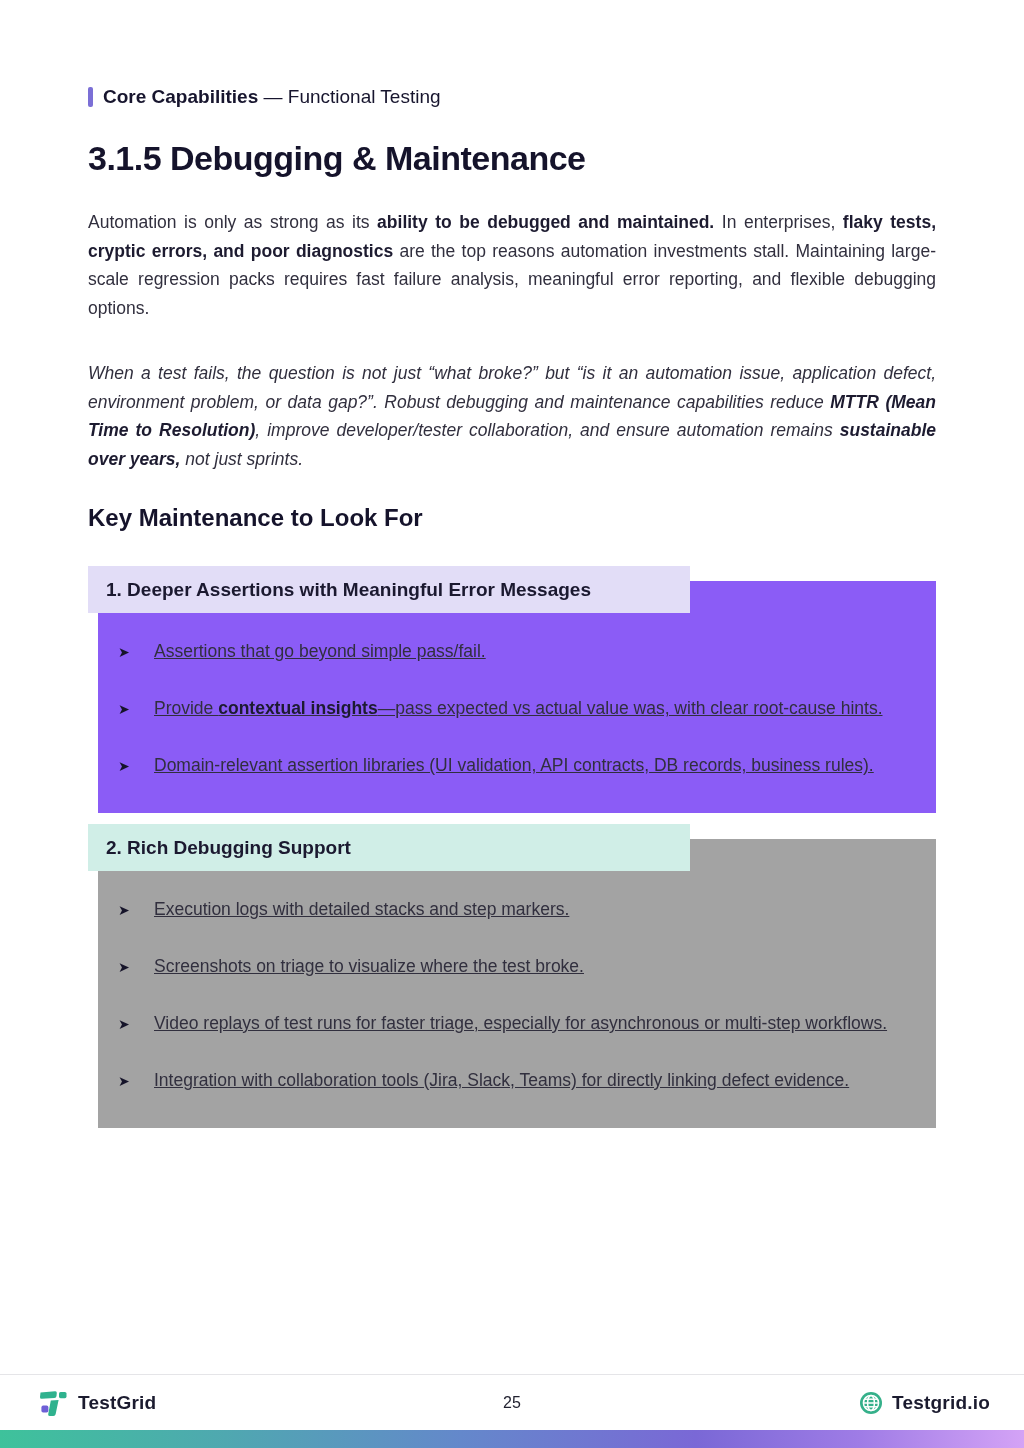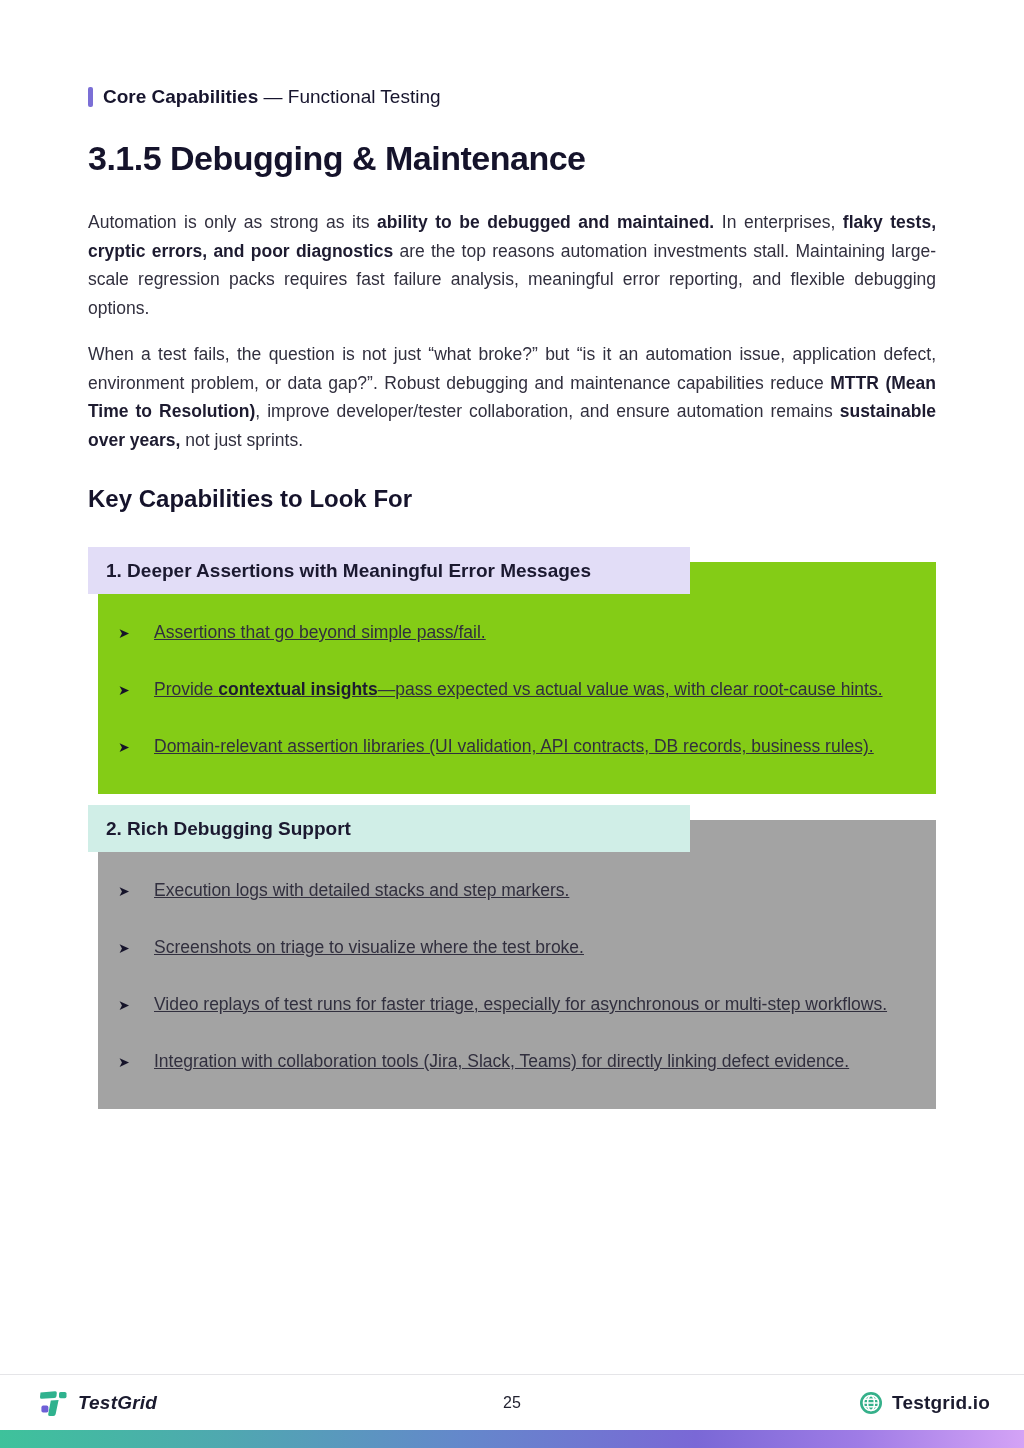--- a/index.html
+++ b/index.html
@@ -27,21 +27,21 @@
     margin:30px 0 0 0; font-size:24px; line-height:30px;
     font-weight:700; color:#15132b;
   }
 
   
   p.body-para {
     margin:30px 0 0 0; font-size:17.5px; line-height:28.5px;
     text-align:justify; color:#312f3e;
   }
   p.body-para b, .bullet-text b { color:#1d1b30; }
-  p.para-2 { margin-top:18px; }
+  p.para-2 { margin-top:37px;font-style:italic; }
 
   
   .callout {
     position:relative;
     margin:48px 0 0 10px;
     padding:56px 38px 32px 20px;
     box-sizing:border-box;
   }
   .callout-2 { margin-top:26px; }
   .callout-header {
@@ -63,21 +63,21 @@
   }
 
   
   .footer {
     position:absolute; left:0; right:0; bottom:18px; height:56px;
     border-top:1px solid #e5e5e8;
     display:flex; align-items:center; justify-content:space-between;
     padding:0 34px 0 38px; box-sizing:border-box;
   }
   .footer-brand { display:flex; align-items:center; gap:10px; }
-  .footer-brand-name { font-size:19px; font-weight:700; color:#1b1b2f; letter-spacing:0.2px;font-style:italic; }
+  .footer-brand-name { font-size:19px; font-weight:700; color:#1b1b2f; letter-spacing:0.2px; }
   .footer-page {
     position:absolute; left:50%; transform:translateX(-50%);
     font-size:16px; color:#222230;
   }
   .footer-site { display:flex; align-items:center; gap:9px; }
   .footer-site-name { font-size:19px; font-weight:700; color:#1b1b2f; letter-spacing:0.2px; }
   .gradient-bar { position:absolute; left:0; right:0; bottom:0; height:18px; }
 </style>
 </head>
 <body>
@@ -87,23 +87,23 @@
   <div class="eyebrow">
     <span class="eyebrow-bar" style="background: rgb(123, 111, 214);"></span>
     <span><b>Core Capabilities</b><span> — Functional Testing</span></span>
   </div>
 
   <h1 class="page-title">3.1.5 Debugging &amp; Maintenance</h1>
 
   <p class="body-para para-1"><span>Automation is only as strong as its </span><b>ability to be debugged and maintained.</b><span> In enterprises, </span><b>flaky tests, cryptic errors, and poor diagnostics</b><span> are the top reasons automation investments stall. Maintaining large-scale regression packs requires fast failure analysis, meaningful error reporting, and flexible debugging options.</span></p>
   <p class="body-para para-2"><span>When a test fails, the question is not just “what broke?” but “is it an automation issue, application defect, environment problem, or data gap?”. Robust debugging and maintenance capabilities reduce </span><b>MTTR (Mean Time to Resolution)</b><span>, improve developer/tester collaboration, and ensure automation remains </span><b>sustainable over years,</b><span> not just sprints.</span></p>
 
-  <h2 class="section-heading">Key Capabilities to Look For</h2>
+  <h2 class="section-heading">Key Maintenance to Look For</h2>
 
-  <div class="callout callout-1" style="background: #84cc16;">
+  <div class="callout callout-1" style="background: #8b5cf6;">
     <div class="callout-header" style="background: rgb(226, 221, 247);">1. Deeper Assertions with Meaningful Error Messages</div>
     <div class="callout-body">
         <div class="bullet-row">
           <span class="bullet-marker">➤</span>
           <div class="bullet-text"><span>Assertions that go beyond simple pass/fail.</span></div>
         </div>
         <div class="bullet-row">
           <span class="bullet-marker">➤</span>
           <div class="bullet-text"><span>Provide </span><b>contextual insights</b><span>—pass expected vs actual value was, with clear root-cause hints.</span></div>
         </div>

